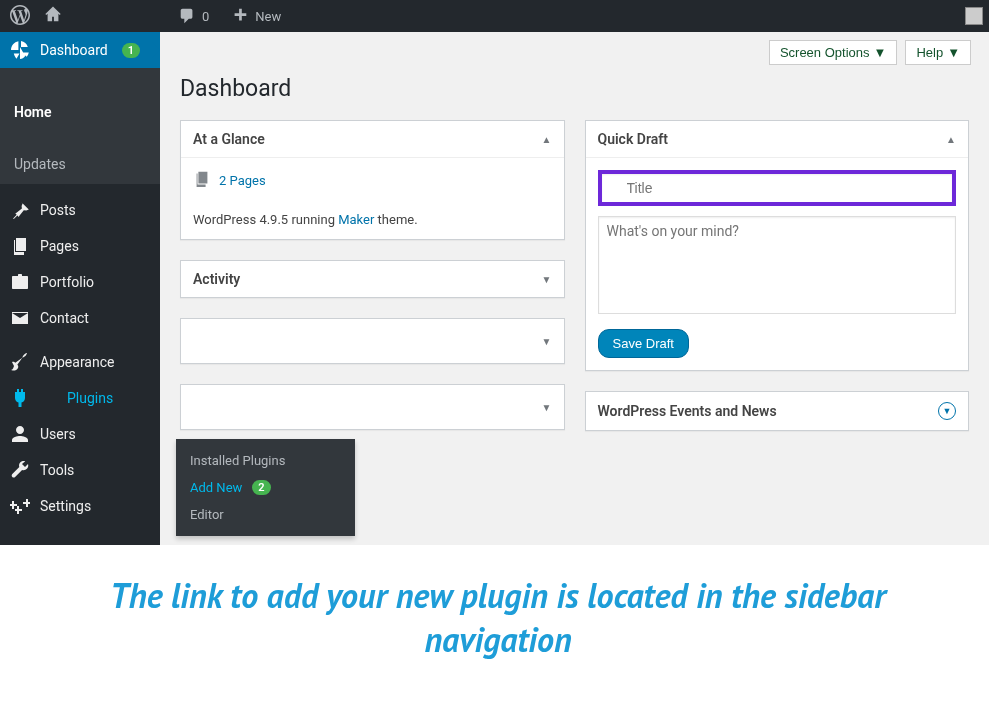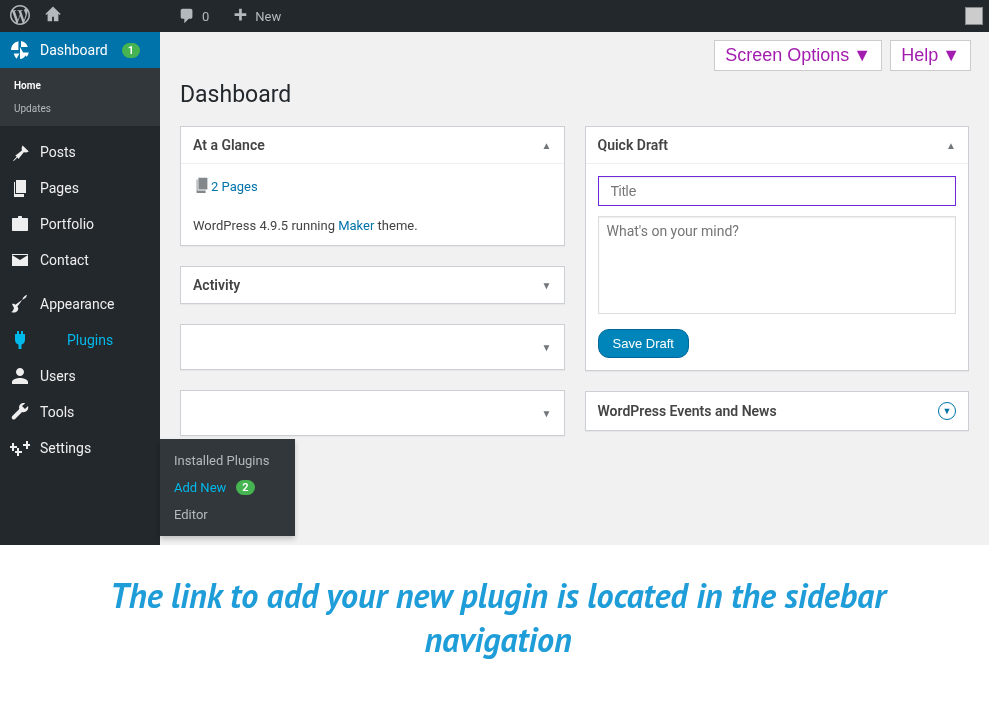--- a/index.html
+++ b/index.html
@@ -14,45 +14,45 @@
 .main { display: flex; }
 .sidebar { width: 160px; background: #23282d; color: #eee; position: relative; min-height: 513px; }
 .sidebar-item { display: flex; align-items: center; padding: 8px 10px; gap: 10px; cursor: pointer; color: #eee; font-size: 14px; position: relative; }
 .sidebar-item.active { background: #0073aa; color: #fff; font-weight: 400; }
 .sidebar-item.active::after { content: ''; position: absolute; right: -8px; top: 50%; transform: translateY(-50%); border: 8px solid transparent; border-left-color: #0073aa; z-index: 10; }
 .sidebar-item.highlight { color: #00b9eb; gap: 37px; }
 .sidebar-icon { width: 20px; height: 20px; display: flex; align-items: center; justify-content: center; fill: currentColor; }
 .badge { background: #d54e21; color: #fff; border-radius: 10px; padding: 1px 6px; font-size: 11px; font-weight: 600; margin-left: 4px; }
 .badge.green { background: #46b450; }
 .submenu { background: #32373c; padding: 6px 0; }
-.submenu-item { padding: 6px 14px; color: #b4b9be; font-size: 10px; cursor: pointer; }
+.submenu-item { padding: 6px 14px; color: #b4b9be; font-size: 14px; cursor: pointer; margin-top: 24px; }
 .submenu-item.current { color: #fff; font-weight: 600; }
 
-.flyout { position: absolute; left: 160px; top: 407px; width: 135px; background: #32373c; box-shadow: 0 3px 5px rgba(0,0,0,0.2); z-index: 20; padding: 8px 0; }
+.flyout { position: absolute; left: 176px; top: 407px; width: 179px; background: #32373c; box-shadow: 0 3px 5px rgba(0,0,0,0.2); z-index: 20; padding: 8px 0; }
 .flyout-item { padding: 6px 14px; color: #b4b9be; font-size: 13px; cursor: pointer; display: flex; align-items: center; gap: 6px; }
 .flyout-item.active { color: #00b9eb; }
 
 .content { flex: 1; background: #f1f1f1; padding: 0; min-height: 513px; }
 .content-header { display: flex; justify-content: flex-end; padding: 8px 18px 0; gap: 8px; }
-.header-btn { background: #fff; border: 1px solid #ccc; padding: 4px 10px; font-size: 18px; cursor: pointer; color: #a21caf; display: flex; align-items: center; gap: 4px; }
+.header-btn { background: #fff; border: 1px solid #ccc; padding: 4px 10px; font-size: 13px; cursor: pointer; color: #14532d; display: flex; align-items: center; gap: 4px; }
 .page-title { font-size: 23px; font-weight: 400; color: #23282d; padding: 10px 20px 18px; }
 
 .widgets { display: flex; gap: 20px; padding: 0 20px 20px; }
 .widget-col { flex: 1; display: flex; flex-direction: column; gap: 20px; }
 .widget { background: #fff; border: 1px solid #ccd0d4; box-shadow: 0 1px 1px rgba(0,0,0,0.04); }
 .widget-header { display: flex; justify-content: space-between; align-items: center; padding: 10px 12px; border-bottom: 1px solid #eee; font-size: 14px; font-weight: 600; cursor: pointer; gap: 39px; }
 .widget-header.noborder { border-bottom: none; }
 .widget-toggle { color: #72777c; font-size: 10px; }
 .widget-body { padding: 12px; font-size: 13px; }
-.glance-row { display: flex; align-items: center; color: #0073aa; margin-bottom: 10px; }
+.glance-row { display: flex; align-items: center; gap: 8px; color: #0073aa; margin-bottom: 10px; }
 .glance-row .glance-icon { color: #82878c; }
 .wp-version { color: #444; padding-top: 10px; border-top: 1px solid transparent; }
 .wp-version a { color: #0073aa; text-decoration: none; margin-top: 44px; }
 
-.input-title { width: 100%; padding: 6px 12px; border: 1px solid #6d28d9; font-size: 14px; box-shadow: inset 0 1px 2px rgba(0,0,0,0.07); margin-bottom: 10px; background: #fff; }
+.input-title { width: 100%; padding: 6px 25px; border: 4px solid #6d28d9; font-size: 14px; box-shadow: inset 0 1px 2px rgba(0,0,0,0.07); margin-bottom: 10px; background: #fff; }
 .input-body { width: 100%; padding: 6px 8px; border: 1px solid #ddd; font-size: 14px; box-shadow: inset 0 1px 2px rgba(0,0,0,0.07); height: 98px; resize: none; font-family: inherit; background: #fff; }
 .save-btn { background: #0085ba; border: 1px solid #006799; color: #fff; padding: 6px 14px; font-size: 13px; border-radius: 11px; cursor: pointer; margin-top: 12px; }
 
 .empty-widget { background: #fff; border: 1px solid #ccd0d4; box-shadow: 0 1px 1px rgba(0,0,0,0.04); height: 46px; display: flex; justify-content: flex-end; align-items: center; padding: 0 12px; }
 
 .news-widget .widget-toggle-circle { width: 18px; height: 18px; border: 1px solid #0073aa; border-radius: 50%; display: flex; align-items: center; justify-content: center; color: #0073aa; font-size: 9px; }
 
 .caption { text-align: center; font-size: 34px; color: #1e9dd8; font-style: italic; padding: 28px 40px; font-family: "PT Sans", -apple-system, sans-serif; line-height: 1.3; font-weight: 600; margin-left: 7px; }
 </style>
 </head>

